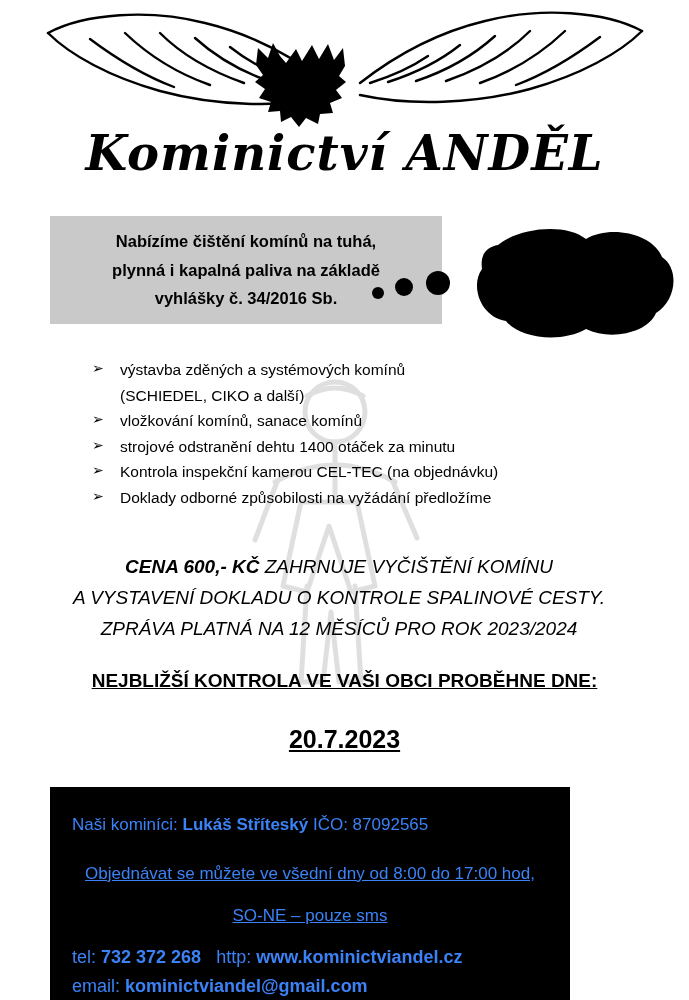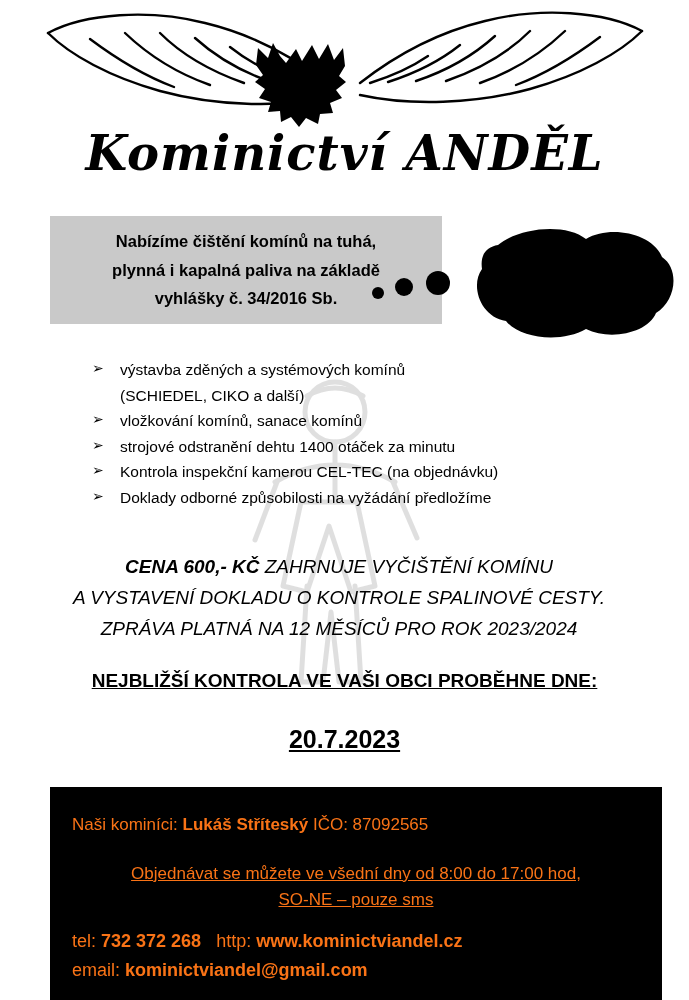--- a/index.html
+++ b/index.html
@@ -149,41 +149,42 @@
     font-size: 25px;
     font-weight: bold;
     text-decoration: underline;
   }
 
   
   .footer {
     position: absolute;
     left: 50px;
     top: 787px;
-    width: 612px;
+    width: 520px;
     height: 213px;
     background: #000000;
-    color: #f97316;
+    color: #3b82f6;
     box-sizing: border-box;
     padding: 26px 22px 0 22px;
   }
   .f-line1 { font-size: 17px; line-height: 1.4; }
   .f-line1 b { font-weight: bold; }
   .f-hours {
     text-align: center;
     font-size: 17px;
     line-height: 1.55;
     margin-top: 24px;
     text-decoration: underline;
   }
   .f-hours-2 {
     text-align: center;
     font-size: 17px;
     line-height: 1.55;
     text-decoration: underline;
+    margin-top: 16px;
   }
   .f-contact {
     font-size: 18px;
     line-height: 1.65;
     margin-top: 14px;
   }
   .f-contact b { font-weight: bold; }
   .f-email {
     font-size: 18px;
     line-height: 1.5;

